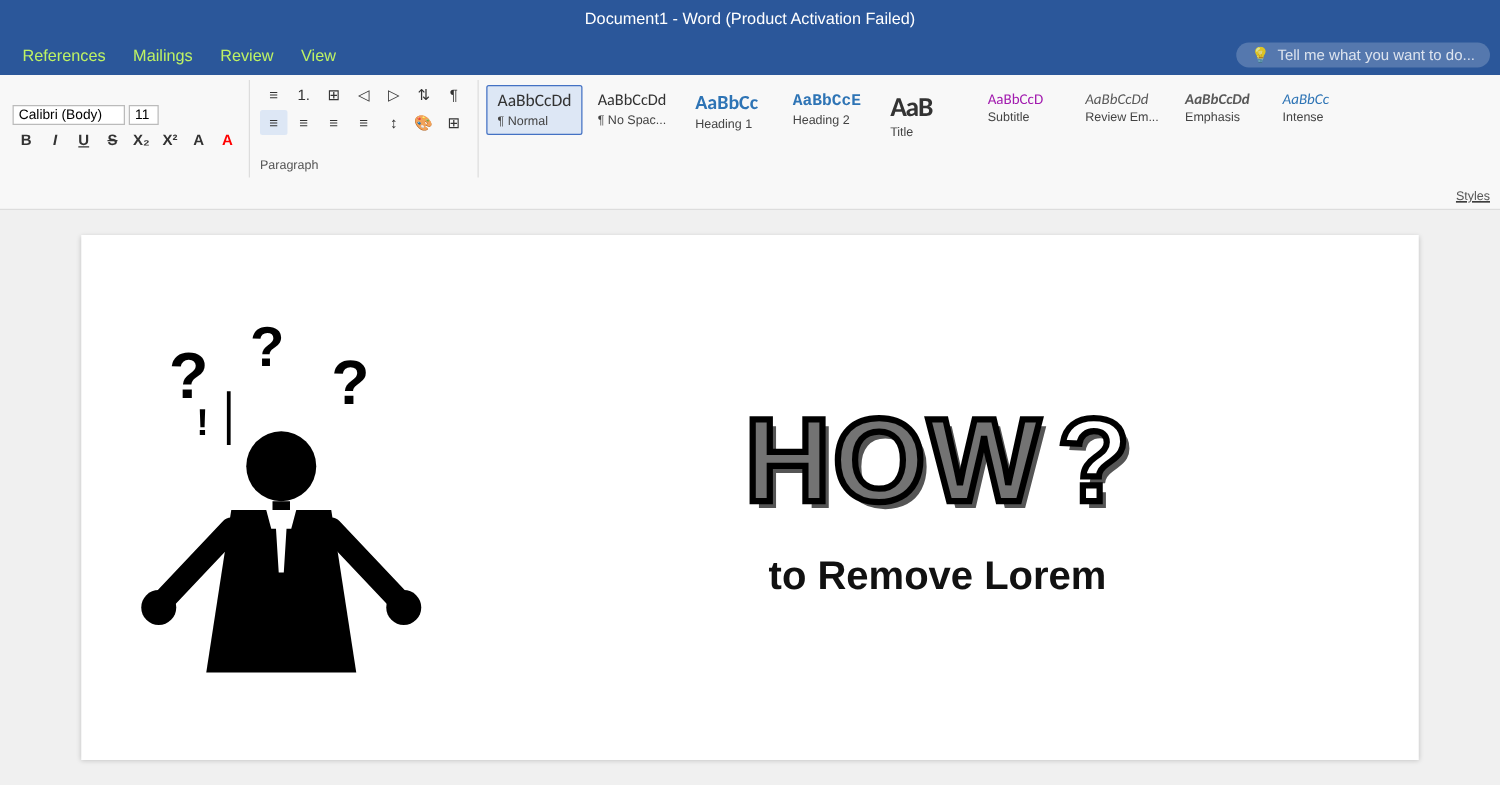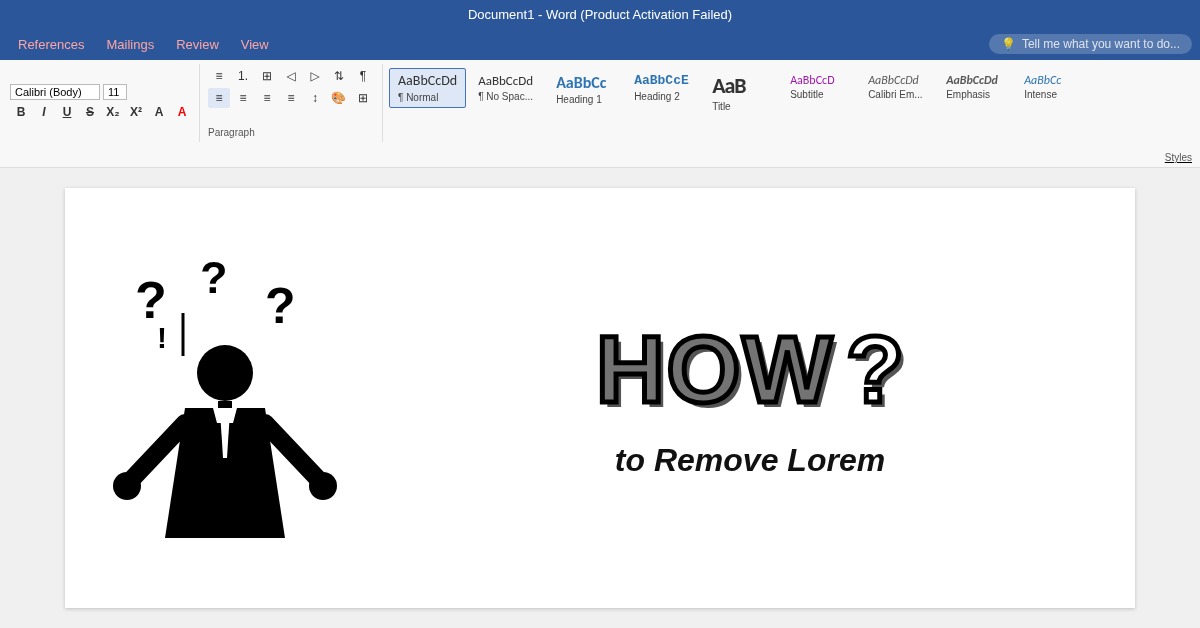--- a/index.html
+++ b/index.html
@@ -33,21 +33,21 @@
     .ribbon-tabs {
       background: #2b579a;
       display: flex;
       align-items: center;
       padding: 0 8px;
       height: 32px;
       gap: 2px;
     }
 
     .ribbon-tab {
-      color: #fca5a5;
+      color: #bef264;
       font-size: 13px;
       padding: 4px 10px;
       cursor: pointer;
       border-radius: 2px 2px 0 0;
     }
 
     .ribbon-search {
       margin-left: auto;
       display: flex;
       align-items: center;
@@ -209,21 +209,20 @@
       text-shadow: 5px 5px 0 #555;
     }
 
     .subtitle-text {
       font-size: 32px;
       font-weight: 600;
       color: #111;
       text-align: center;
       line-height: 1.3;
       font-family: 'Segoe UI', Arial, sans-serif;
-      font-style: italic;
     }
 
     
     .paragraph-section {
       display: flex;
       flex-direction: column;
       height: 78px;
       justify-content: flex-start;
       padding: 2px 8px;
       border-right: 1px solid #ddd;
@@ -378,21 +377,21 @@
       <div class="style-item title">
         <span class="style-preview">AaB</span>
         <span class="style-label">Title</span>
       </div>
       <div class="style-item subtitle">
         <span class="style-preview">AaBbCcD</span>
         <span class="style-label">Subtitle</span>
       </div>
       <div class="style-item subtle">
         <span class="style-preview">AaBbCcDd</span>
-        <span class="style-label">Calibri Em...</span>
+        <span class="style-label">Review Em...</span>
       </div>
       <div class="style-item emphasis">
         <span class="style-preview">AaBbCcDd</span>
         <span class="style-label">Emphasis</span>
       </div>
       <div class="style-item intense">
         <span class="style-preview">AaBbCc</span>
         <span class="style-label">Intense</span>
       </div>
     </div>

